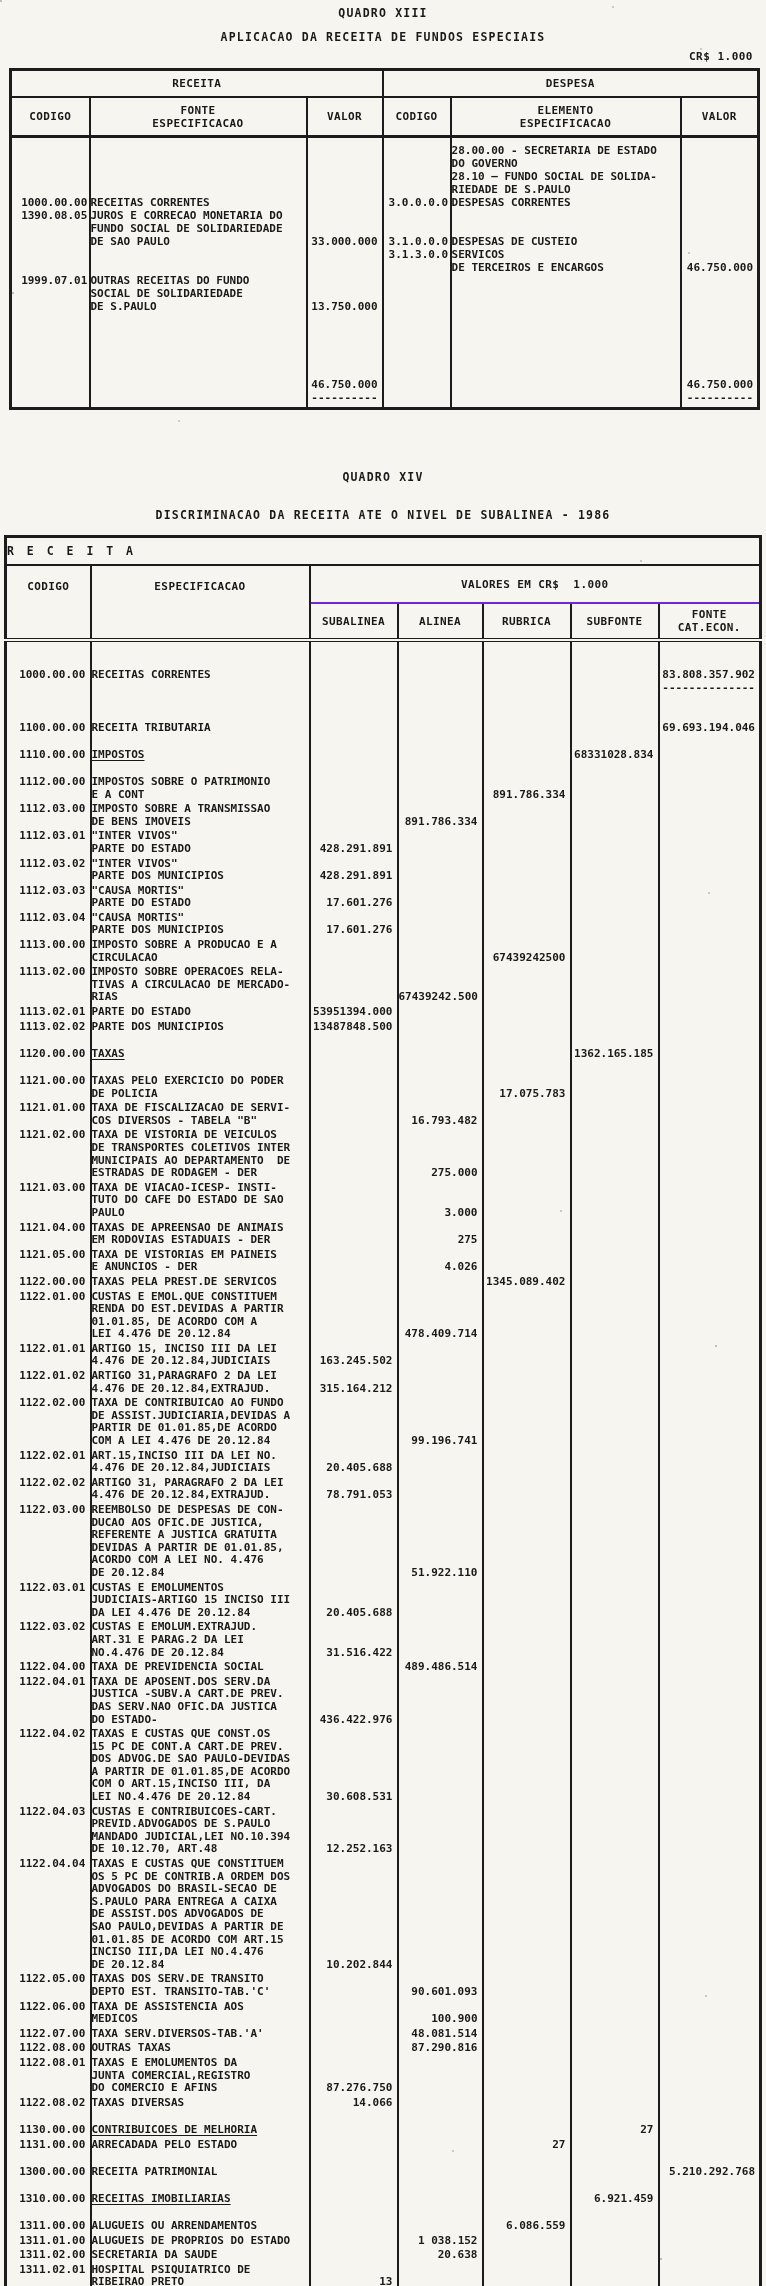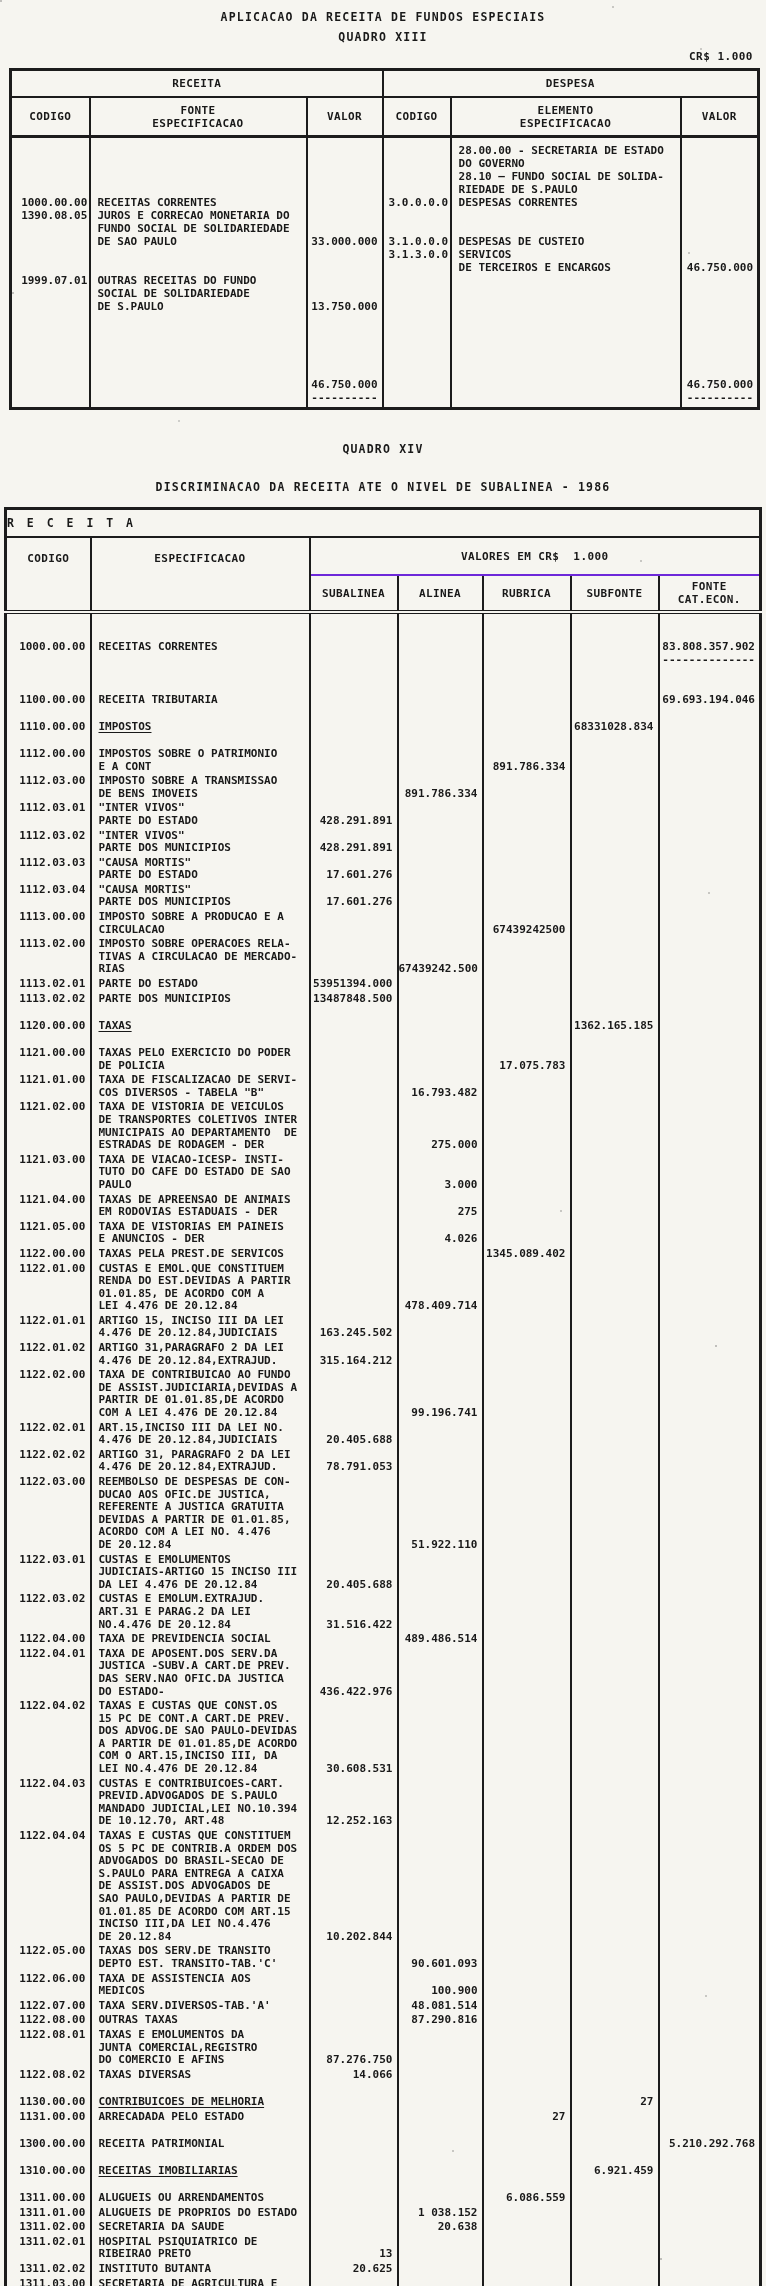--- a/index.html
+++ b/index.html
@@ -10,21 +10,21 @@
     font-weight:700;
     color:#191919;
     -webkit-font-smoothing:antialiased;
   }
   .doc { position:relative; width:766px; height:2286px; overflow:hidden; }
 
   .title { text-align:center; font-size:11.5px; letter-spacing:1.2px; white-space:pre; }
   .q13-title    { padding-top:6px; }
   .q13-subtitle { margin-top:10px; }
   .currency-note{ width:753px; text-align:right; margin-top:6px; font-size:11px; letter-spacing:.5px; }
-  .q14-title    { margin-top:32px; }
+  .q14-title    { margin-top:60px; }
   .q14-subtitle { margin-top:24px; }
 
   table { border-collapse:collapse; table-layout:fixed; }
   th,td { padding:0; vertical-align:top; font-weight:700; }
 
   
   #q13 { width:748px; margin:5px 0 0 9px; border:3px solid #1c1c1c; }
   #q13 th { font-size:11px; letter-spacing:.4px; }
   #q13 .banner th { height:25px; vertical-align:middle; text-align:center; border-bottom:2px solid #1c1c1c; }
   #q13 .cols th  { height:37px; vertical-align:middle; text-align:center; border-bottom:3px solid #1c1c1c; line-height:13px; white-space:pre; }
@@ -37,21 +37,21 @@
   #q14 .banner th { height:26px; vertical-align:middle; text-align:left; letter-spacing:3px; border-bottom:2px solid #1c1c1c; font-size:11.5px; }
   #q14 .h-codigo, #q14 .h-espec { vertical-align:top; padding-top:14px; text-align:center; border-bottom:4px double #1c1c1c; }
   #q14 .h-values { height:36px; vertical-align:middle; text-align:center; border-bottom:2px solid #6d28d9; white-space:pre; }
   #q14 .h-sub th { height:34px; vertical-align:middle; text-align:center; border-bottom:4px double #1c1c1c; line-height:13px; white-space:pre; }
   #q14 td { font-size:11px; padding-top:2px; }
   #q14 .ln { height:12.6px; line-height:12.6px; white-space:pre; overflow:visible; }
 
   .vb { border-right:2px solid #1c1c1c; }
 
   .c-codigo { padding-left:8px;text-align:center; }
-  .c-espec  { padding-left:7px; }
+  .c-espec  { }
   .c-code2  { padding-left:5px; }
   .num      { text-align:right; padding-right:4px; }
   .u        { text-decoration:underline; text-underline-offset:2px; }
 
   
   .specks { position:absolute; inset:0; pointer-events:none; }
   .specks i {
     position:absolute; width:2px; height:2px; border-radius:50%;
     background:rgba(40,40,40,.35);
     box-shadow: 612px 6px rgba(40,40,40,.3), 700px 48px rgba(40,40,40,.28),
@@ -61,22 +61,22 @@
       560px 1210px rgba(40,40,40,.3), 715px 1345px rgba(40,40,40,.35),
       90px 1700px rgba(40,40,40,.25), 705px 1995px rgba(40,40,40,.3),
       452px 2150px rgba(40,40,40,.3), 660px 2258px rgba(40,40,40,.35);
   }
 </style>
 </head>
 <body>
 
 <div class="doc">
 
+  <div class="title q13-title">QUADRO XIII</div>
   <div class="title q13-subtitle">APLICACAO DA RECEITA DE FUNDOS ESPECIAIS</div>
-  <div class="title q13-title">QUADRO XIII</div>
   <div class="currency-note">CR$ 1.000</div>
 
   <table id="q13">
     <colgroup>
       <col style="width:79px">
         <col style="width:217px">
         <col style="width:76px">
       <col style="width:68px">
         <col style="width:230px">
         <col style="width:78px">

